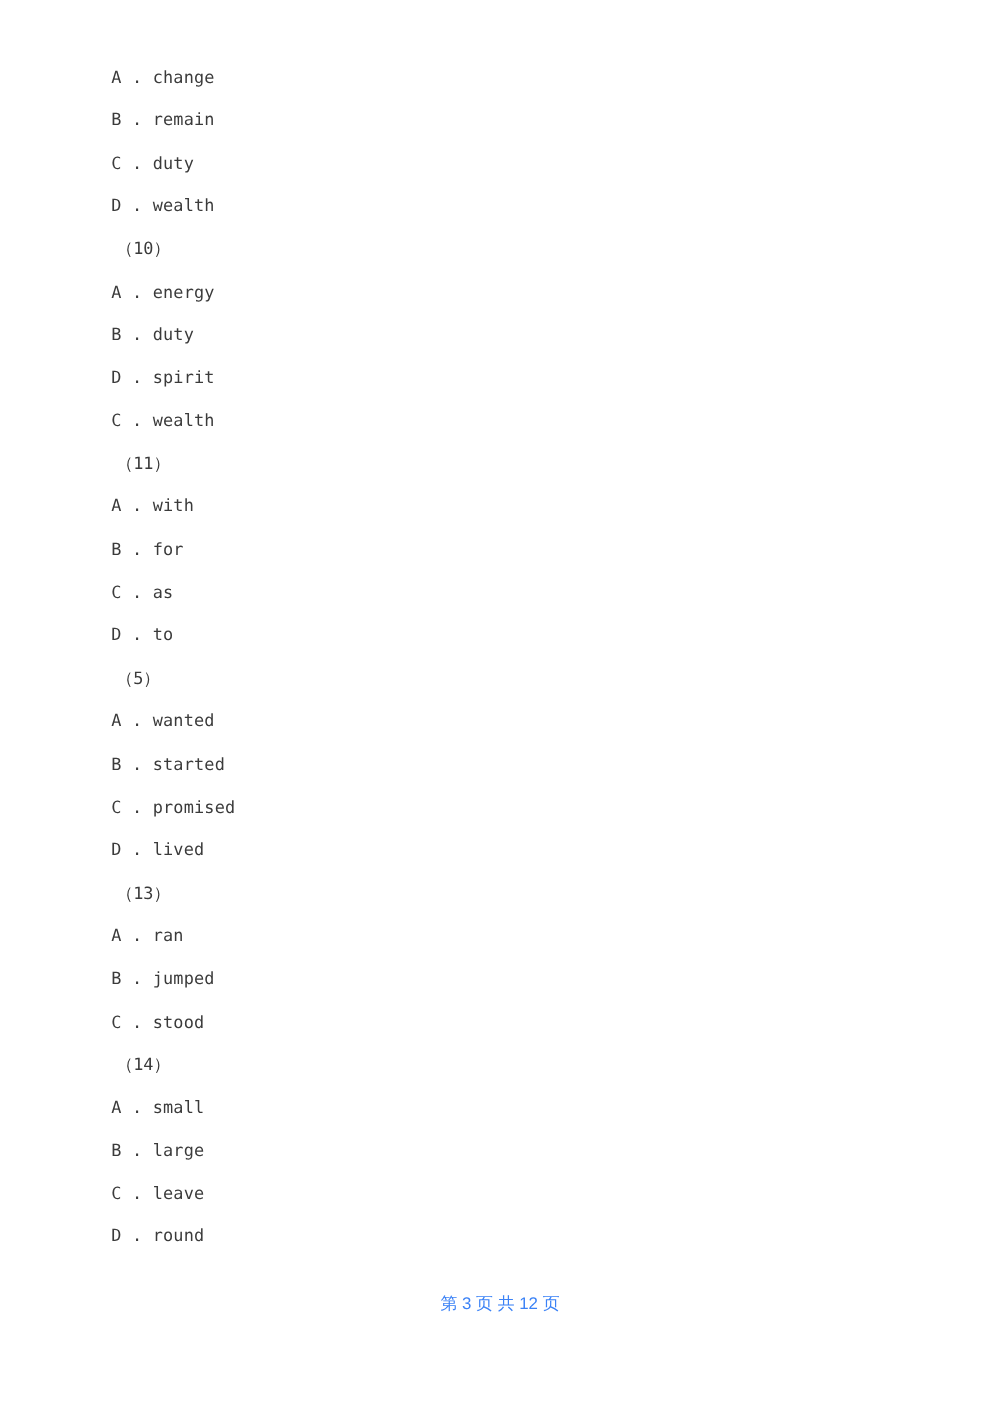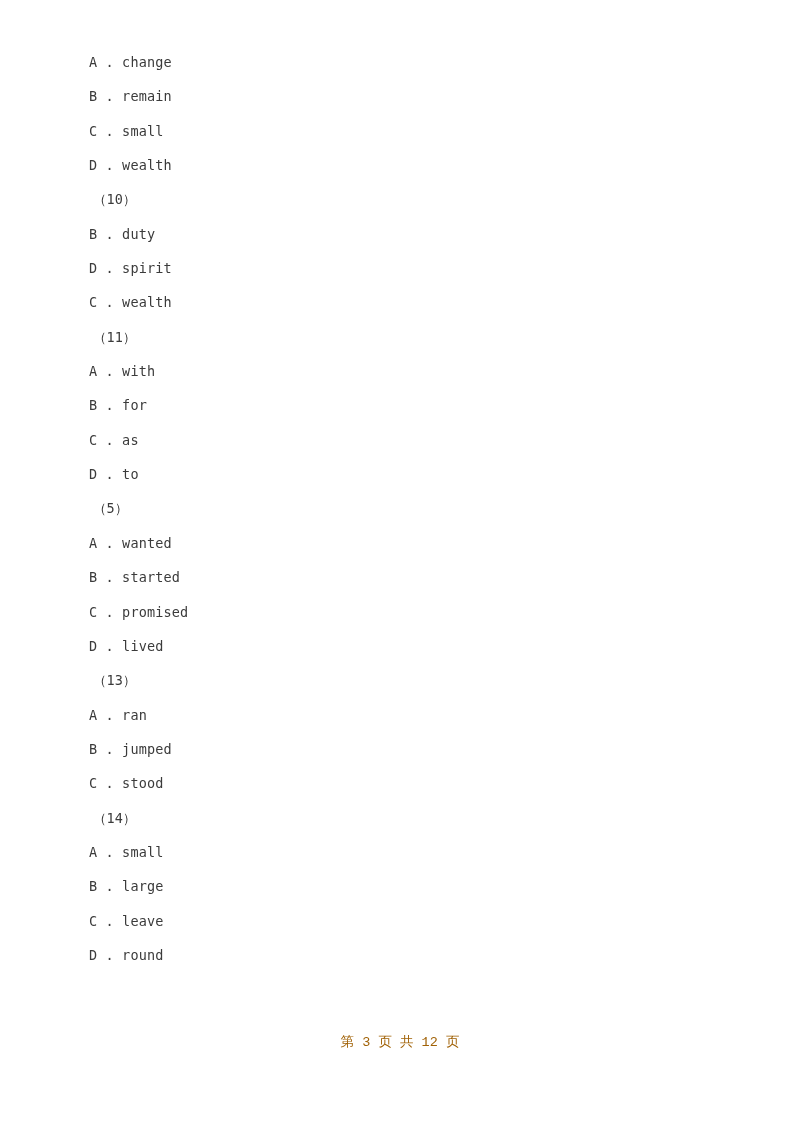--- a/index.html
+++ b/index.html
@@ -41,37 +41,38 @@
     letter-spacing: 0;
   }
   .footer {
     position: absolute;
     left: 0;
     top: 1033px;
     width: 800px;
     text-align: center;
     font-size: 13.5px;
     line-height: 20px;
-    color: #a16207;
+    color: #3b82f6;
     white-space: pre;
-    font-family: Liberation Mono, monospace;
+    font-family: Liberation Sans, sans-serif;
   }
 </style>
 </head>
 <body>
 
 <div class="page">
 
   <div class="content">
     <div class="line option">A . change</div>
     <div class="line option">B . remain</div>
-    <div class="line option">C . small</div>
+    <div class="line option">C . duty</div>
     <div class="line option">D . wealth</div>
     <div class="line qnum">（10）</div>
 
+    <div class="line option">A . energy</div>
     <div class="line option">B . duty</div>
     <div class="line option">D . spirit</div>
     <div class="line option">C . wealth</div>
     <div class="line qnum">（11）</div>
 
     <div class="line option">A . with</div>
     <div class="line option">B . for</div>
     <div class="line option">C . as</div>
     <div class="line option">D . to</div>
     <div class="line qnum">（5）</div>

